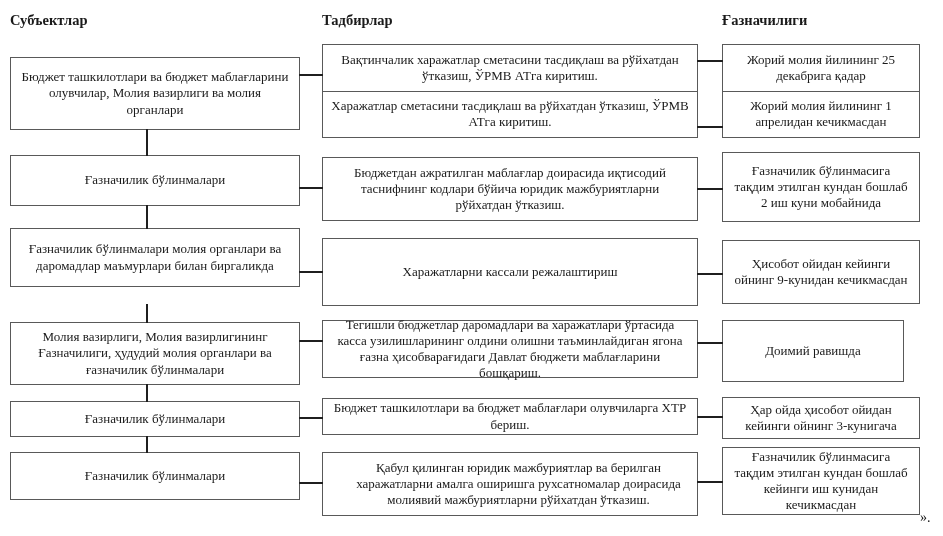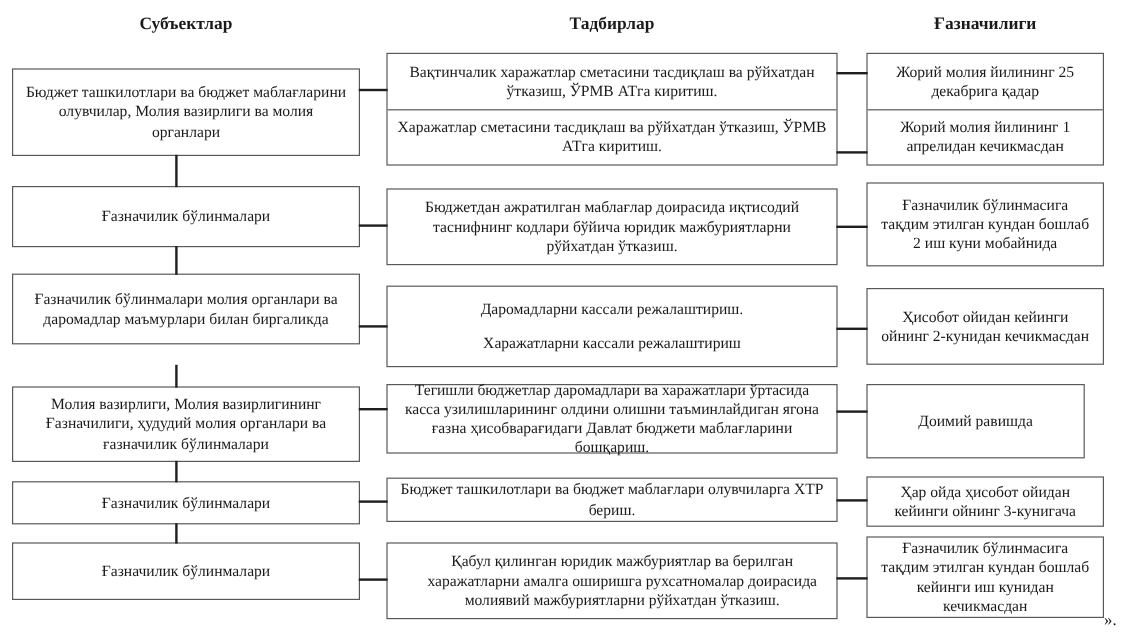--- a/index.html
+++ b/index.html
@@ -8,21 +8,20 @@
     width:943px;height:536px;
     background:#ffffff;
     font-family:"Liberation Serif","DejaVu Serif",serif;
     color:#1a1a1a;
     overflow:hidden;
   }
   .col-header{
     position:absolute;
     font-weight:bold;
     font-size:14.5px;
-    text-align:center;
   }
   .box{
     position:absolute;
     border:1px solid #595959;
     box-sizing:border-box;
     display:flex;
     align-items:center;
     justify-content:center;
     text-align:center;
     font-size:13px;
@@ -88,24 +87,23 @@
   <div class="box" style="left:10px;top:155px;width:290px;height:51px;">Ғазначилик бўлинмалари</div>
   <div class="box" style="left:322px;top:157px;width:376px;height:64px;">Бюджетдан ажратилган маблағлар доирасида иқтисодий таснифнинг кодлари бўйича юридик мажбуриятларни рўйхатдан ўтказиш.</div>
   <div class="box" style="left:722px;top:152px;width:198px;height:70px;">Ғазначилик бўлинмасига тақдим этилган кундан бошлаб 2 иш куни мобайнида</div>
 
   <div class="hline" style="left:299px;top:187px;width:24px;"></div>
   <div class="hline" style="left:697px;top:188px;width:26px;"></div>
   <div class="vline" style="left:146px;top:129px;height:27px;"></div>
 
   <div class="box" style="left:10px;top:228px;width:290px;height:59px;">Ғазначилик бўлинмалари  молия органлари ва даромадлар маъмурлари билан биргаликда</div>
   <div class="box multi" style="left:322px;top:238px;width:376px;height:68px;">
-    <div class="para">Даромадларни кассали режалаштириш.</div>
     <div class="para">Харажатларни кассали режалаштириш</div>
   </div>
-  <div class="box" style="left:722px;top:240px;width:198px;height:64px;">Ҳисобот ойидан кейинги ойнинг 2-кунидан кечикмасдан</div>
+  <div class="box" style="left:722px;top:240px;width:198px;height:64px;">Ҳисобот ойидан кейинги ойнинг 9-кунидан кечикмасдан</div>
 
   <div class="hline" style="left:299px;top:271px;width:24px;"></div>
   <div class="hline" style="left:697px;top:273px;width:26px;"></div>
   <div class="vline" style="left:146px;top:205px;height:24px;"></div>
 
   <div class="box" style="left:10px;top:322px;width:290px;height:63px;">Молия вазирлиги, Молия вазирлигининг Ғазначилиги, ҳудудий молия органлари ва ғазначилик бўлинмалари</div>
   <div class="box" style="left:322px;top:320px;width:376px;height:58px;">Тегишли бюджетлар даромадлари ва харажатлари ўртасида касса узилишларининг олдини олишни таъминлайдиган ягона ғазна ҳисобварағидаги Давлат бюджети маблағларини бошқариш.</div>
   <div class="box" style="left:722px;top:320px;width:182px;height:62px;">Доимий равишда</div>
 
   <div class="hline" style="left:299px;top:340px;width:24px;"></div>

